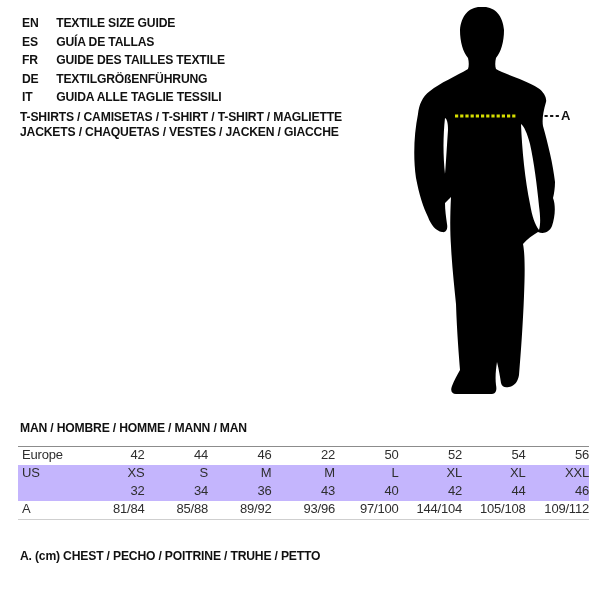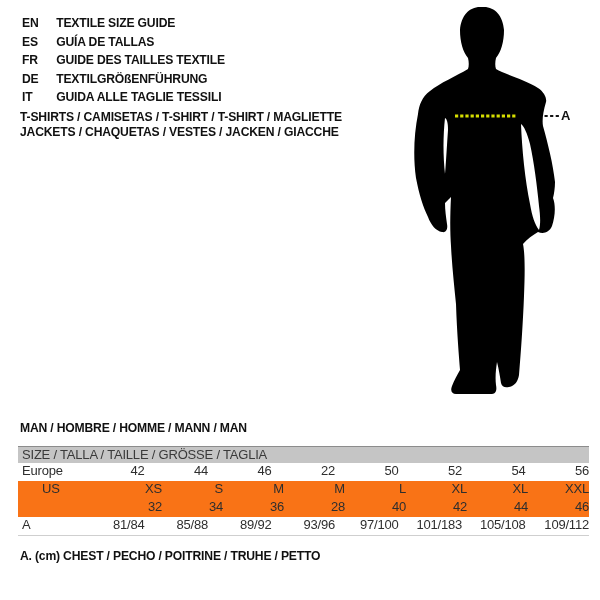--- a/index.html
+++ b/index.html
@@ -39,21 +39,21 @@
     border-bottom: 1px solid #cfcfcf;
     font-size: 13px; color: #2e2e2e;
   }
   .st-header {
     height: 16px; line-height: 16px;
     background: #c5c5c5; color: #3a3a3a;
     padding-left: 4px; letter-spacing: -0.2px;
     white-space: nowrap;
   }
   .st-row { display: grid; grid-template-columns: 63px repeat(8, 1fr); height: 18px; line-height: 16.5px; }
-  .st-row.shaded { background: #f97316; padding-left: 20px; }
+  .st-row.shaded { background: #c4b5fd; }
   .st-cell { text-align: right; letter-spacing: -0.2px; }
   .st-cell.label { text-align: left; padding-left: 4px; }
 
   
   .footnote { position: absolute; left: 20px; top: 548px; font-size: 13.5px; font-weight: bold; letter-spacing: -0.2px; white-space: nowrap; }
 </style>
 </head>
 <body>
 
 <div class="lang-list condensed">
@@ -108,21 +108,20 @@
       C137,182 134,158 130,140 C127,129 124,122 121,120 Z"></path>
     <line x1="55" y1="112" x2="117" y2="112" stroke="#d6de00" stroke-width="3" stroke-dasharray="3.2 2"></line>
     <line x1="144.5" y1="112" x2="160" y2="112" stroke="#141414" stroke-width="2.2" stroke-dasharray="3.2 2.4"></line>
   </svg>
 </div>
 <div class="measure-label">A</div>
 
 <div class="section-title condensed">MAN / HOMBRE / HOMME / MANN / MAN</div>
 
 <div class="size-table">
-  <div class="st-header">SIZE / TALLA / TAILLE / GRÖSSE / TAGLIA</div>
 
   <div class="st-row">
     <div class="st-cell label">Europe</div>
     <div class="st-cell">42</div>
     <div class="st-cell">44</div>
     <div class="st-cell">46</div>
     <div class="st-cell">22</div>
     <div class="st-cell">50</div>
     <div class="st-cell">52</div>
     <div class="st-cell">54</div>
@@ -139,33 +138,33 @@
     <div class="st-cell">XL</div>
     <div class="st-cell">XL</div>
     <div class="st-cell">XXL</div>
   </div>
 
   <div class="st-row shaded">
     <div class="st-cell label"></div>
     <div class="st-cell">32</div>
     <div class="st-cell">34</div>
     <div class="st-cell">36</div>
-    <div class="st-cell">28</div>
+    <div class="st-cell">43</div>
     <div class="st-cell">40</div>
     <div class="st-cell">42</div>
     <div class="st-cell">44</div>
     <div class="st-cell">46</div>
   </div>
 
   <div class="st-row">
     <div class="st-cell label">A</div>
     <div class="st-cell">81/84</div>
     <div class="st-cell">85/88</div>
     <div class="st-cell">89/92</div>
     <div class="st-cell">93/96</div>
     <div class="st-cell">97/100</div>
-    <div class="st-cell">101/183</div>
+    <div class="st-cell">144/104</div>
     <div class="st-cell">105/108</div>
     <div class="st-cell">109/112</div>
   </div>
 </div>
 
 <div class="footnote condensed">A. (cm) CHEST / PECHO / POITRINE / TRUHE / PETTO</div>
 
 </body></html>

